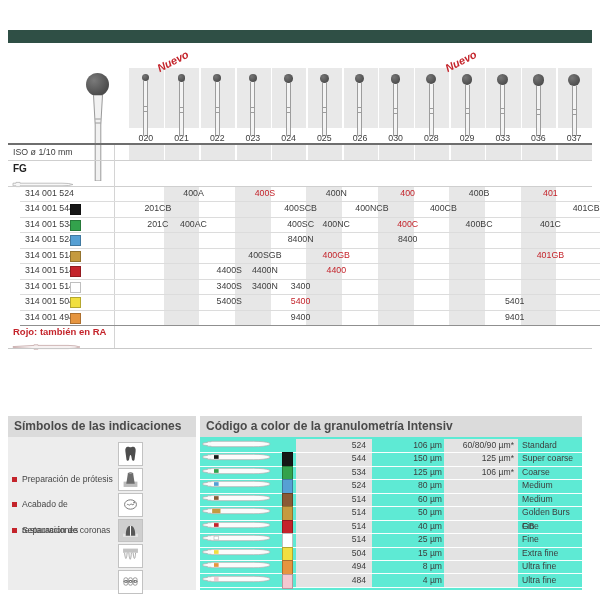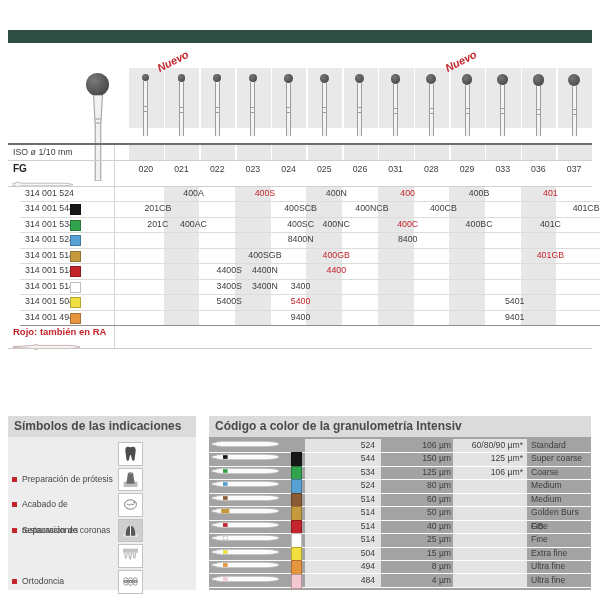--- a/index.html
+++ b/index.html
@@ -32,21 +32,21 @@
   .bstem::after{content:"";position:absolute;left:-1px;right:-1px;top:46%;height:4px;
      border-top:1px solid #9d9d9d;border-bottom:1px solid #9d9d9d;}
 
   .nuevo{position:absolute;top:-13px;color:#c4242b;font-weight:bold;font-style:italic;
      font-size:11px;transform:rotate(-27deg);}
 
   
   .isoband{position:absolute;left:120px;top:77px;width:464px;height:15px;
      background:repeating-linear-gradient(90deg,#fff 0 1.5px,#e7e7e7 1.5px 35.69px);}
   .isolabel{position:absolute;left:5px;top:77px;height:15px;line-height:15px;font-size:8.8px;}
-  .isoval{position:absolute;top:94px;height:15px;line-height:15px;font-size:8.8px;
+  .isoval{position:absolute;top:63px;height:15px;line-height:15px;font-size:8.8px;
      width:35.69px;text-align:center;left:calc(120px + var(--c)*35.69px);}
 
   
   .fglabel{position:absolute;left:5px;top:95px;font-size:10px;font-weight:bold;color:#222;}
   .fgbur{position:absolute;left:4px;top:107px;}
 
   
   .stripe{position:absolute;top:118px;height:139px;width:35.69px;background:#e7e7e7;
      left:calc(120px + var(--c)*35.69px);}
   .hline{position:absolute;left:0;width:584px;height:0;}
@@ -69,21 +69,21 @@
      font-size:12px;font-weight:bold;color:#4a4a4a;line-height:21px;padding-left:6px;box-sizing:border-box;}
   #sym-panel{position:absolute;left:8px;top:416px;width:188px;height:174px;background:#ededed;}
   .symitem{position:absolute;left:0;width:108px;height:25.6px;top:calc(25px + var(--r)*25.6px);}
   .bullet{position:absolute;left:4px;top:10px;width:5px;height:5px;background:#c4242b;}
   .slabel{position:absolute;left:14px;top:0;height:25.6px;line-height:25.6px;font-size:8.6px;color:#454545;}
   .symtile{position:absolute;left:110px;width:25px;height:23.6px;background:#fff;
      border:1px solid #c2c2c2;box-sizing:border-box;top:calc(26px + var(--r)*25.6px);}
   .symtile svg{display:block;margin:2px auto;}
   .symtile.gray{background:#cfcfcf;}
 
-  #grit-panel{position:absolute;left:209px;top:416px;width:382px;height:174px;background:#a3a3a3;}
+  #grit-panel{position:absolute;left:200px;top:416px;width:382px;height:174px;background:#5eead4;}
   .gcol{position:absolute;top:23px;height:148px;background:#e3e3e3;}
   .gc1{left:96px;width:76px;}
   .gc2{left:244px;width:74px;}
   .grow{position:absolute;left:0;width:382px;height:13.45px;
      top:calc(23px + var(--r)*13.45px);border-bottom:1px solid rgba(255,255,255,0.95);}
   .grow span{font-size:8.6px;line-height:13.45px;position:absolute;top:0;height:13.45px;}
   .mbur{position:absolute;left:2px;top:2px;}
   .gsq{position:absolute;left:82px;top:2.5px;width:8.5px;height:8.5px;border:1px solid rgba(0,0,0,0.25);}
   .gcode{left:96px;width:70px;text-align:right;}
   .gsize{left:172px;width:70px;text-align:right;}
@@ -170,21 +170,21 @@
     <div class="hline" style="top:75px;border-top:2px solid #6e6e6e"></div>
     <div class="isoband"></div>
     <span class="isolabel">ISO ø 1/10 mm</span>
     <span class="isoval" style="--c:0">020</span>
     <span class="isoval" style="--c:1">021</span>
     <span class="isoval" style="--c:2">022</span>
     <span class="isoval" style="--c:3">023</span>
     <span class="isoval" style="--c:4">024</span>
     <span class="isoval" style="--c:5">025</span>
     <span class="isoval" style="--c:6">026</span>
-    <span class="isoval" style="--c:7">031</span>
+    <span class="isoval" style="--c:7">030</span>
     <span class="isoval" style="--c:8">028</span>
     <span class="isoval" style="--c:9">029</span>
     <span class="isoval" style="--c:10">033</span>
     <span class="isoval" style="--c:11">036</span>
     <span class="isoval" style="--c:12">037</span>
     <div class="hline" style="top:92px;border-top:1px solid #cfcfcf"></div>
 
     <span class="fglabel">FG</span>
     <span class="fgbur">
       <svg width="62" height="9" viewBox="0 0 62 9">
@@ -288,24 +288,20 @@
         <span class="bullet"></span>
         <span class="slabel">Preparación de prótesis</span>
       </div>
     <div class="symitem" style="--r:3">
         <span class="bullet"></span>
         <span class="slabel">Separación de coronas</span>
       </div>
     <div class="symitem" style="--r:2">
         <span class="bullet"></span>
         <span class="slabel">Acabado de restauraciones</span>
-      </div>
-    <div class="symitem" style="--r:5">
-        <span class="bullet"></span>
-        <span class="slabel">Ortodoncia</span>
       </div>
 
     <div class="symtile" style="--r:0">
       <svg width="15" height="17" viewBox="0 0 14 16">
           <path fill="#4d4d4d" d="M4.6 1.6 C2.6 1.6 1.8 3.6 2.2 6 L3.2 13.6 C3.4 15.2 5.2 15.3 5.6 13.8 L6.3 10.4 C6.6 9.2 7.4 9.2 7.7 10.4 L8.4 13.8 C8.8 15.3 10.6 15.2 10.8 13.6 L11.8 6 C12.2 3.6 11.4 1.6 9.4 1.6 C8.4 1.6 7.9 2.1 7 2.1 C6.1 2.1 5.6 1.6 4.6 1.6 Z"></path>
         </svg>
     </div>
     <div class="symtile" style="--r:1">
       <svg width="15" height="17" viewBox="0 0 14 16">
           <rect x="0.5" y="10" width="13" height="5" fill="#bdbdbd"></rect>

